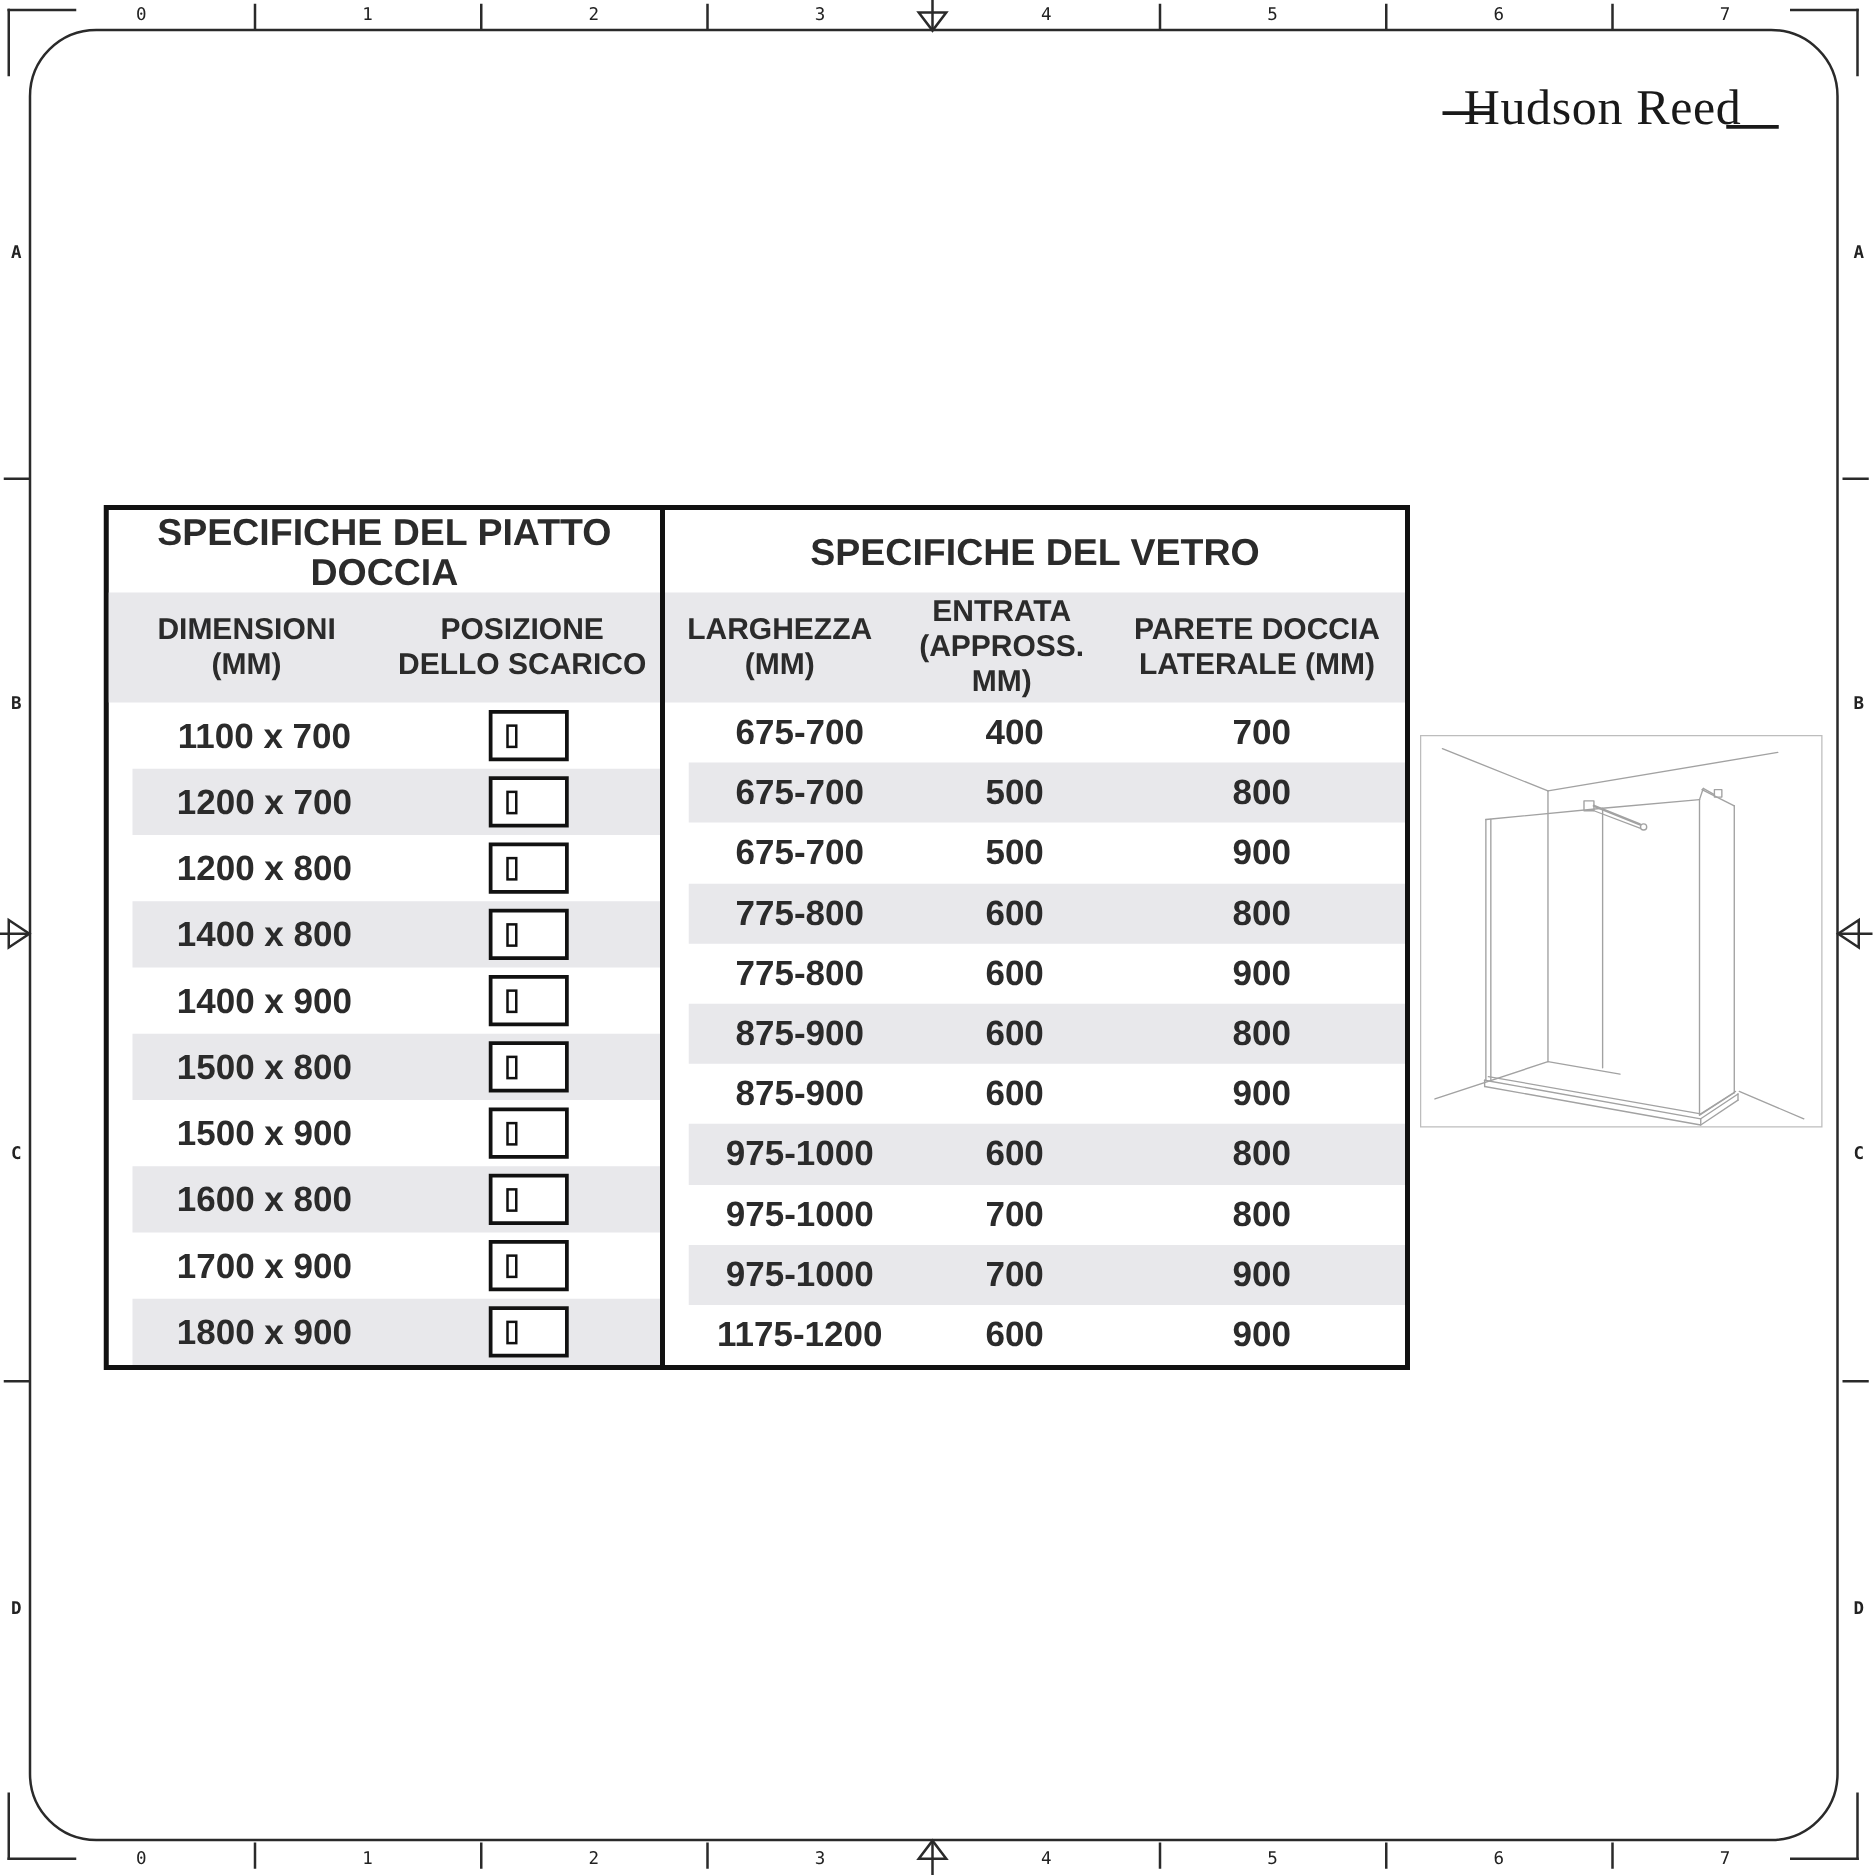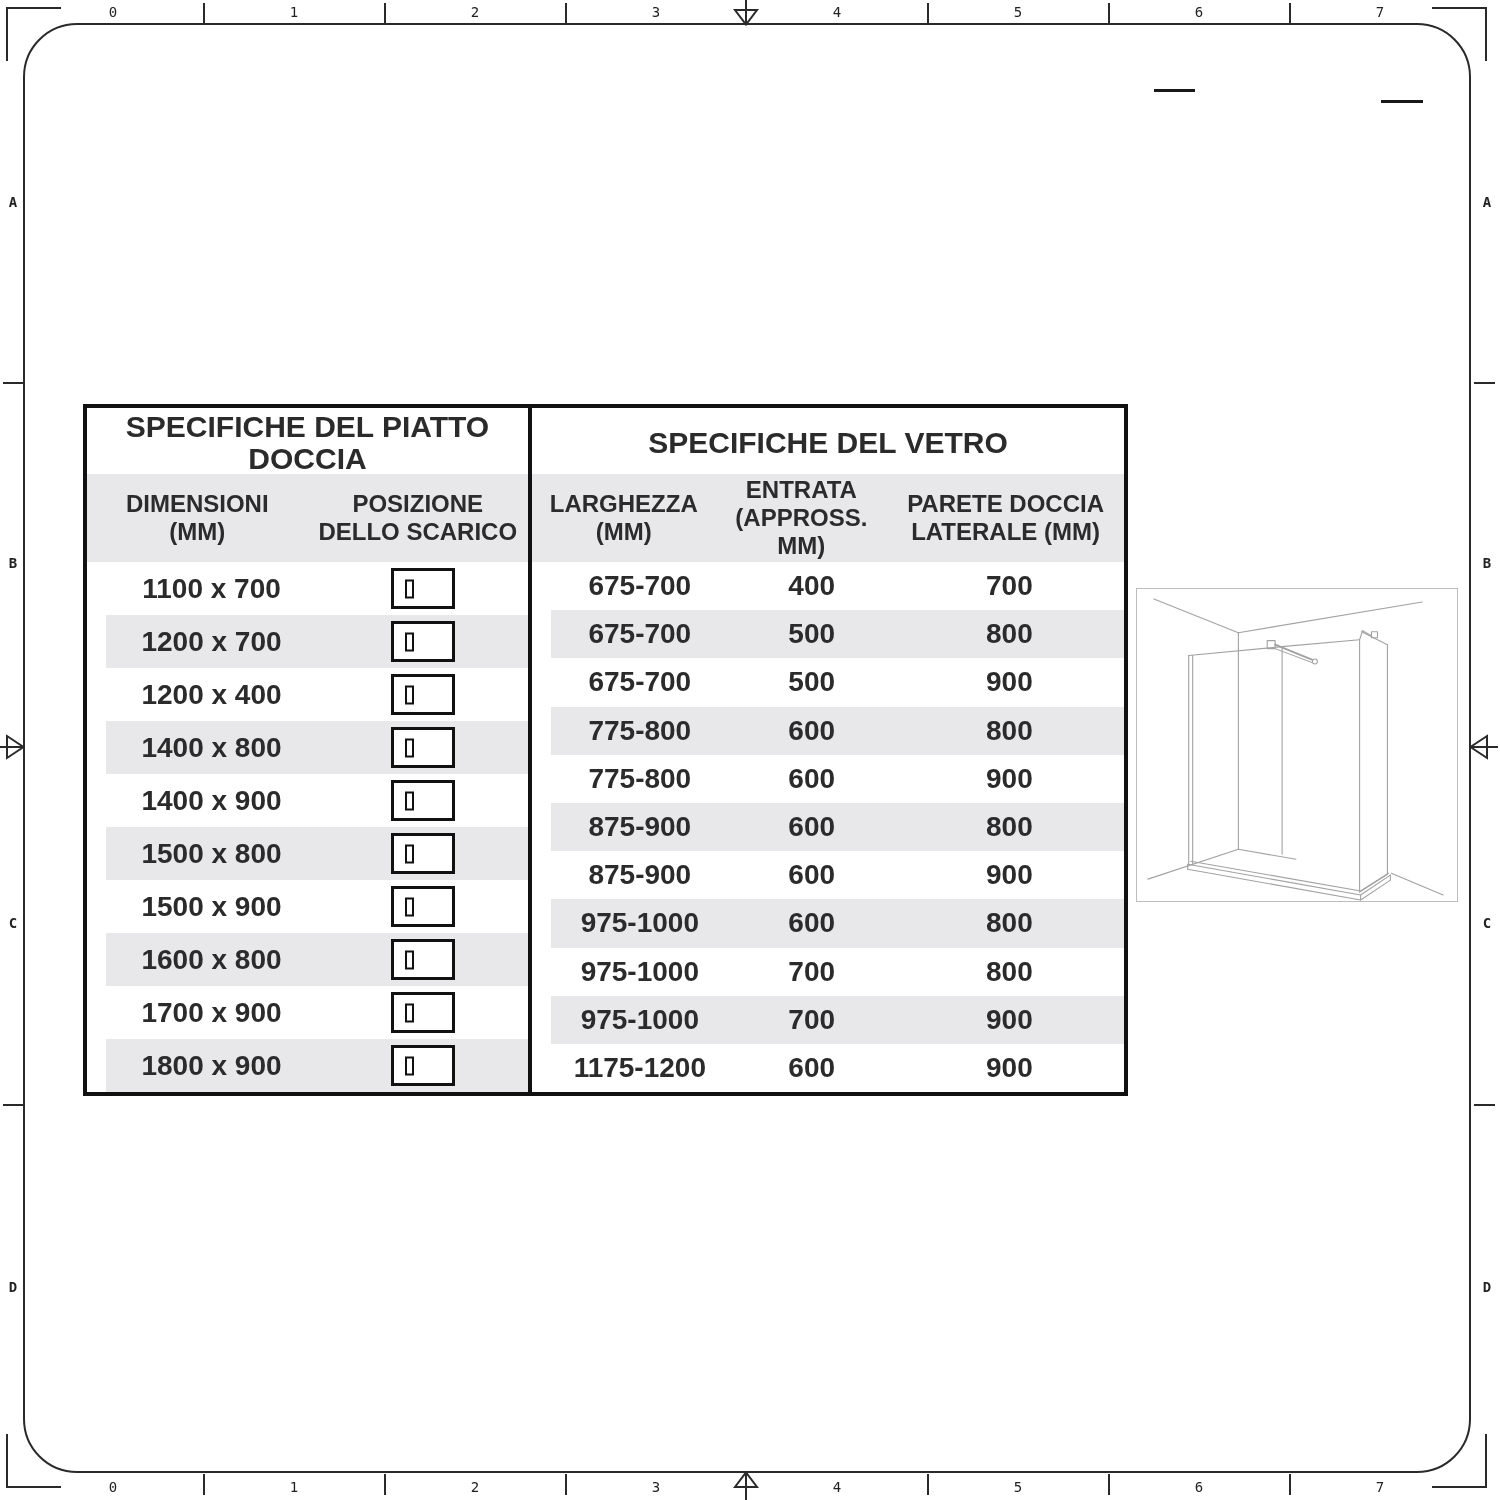--- a/index.html
+++ b/index.html
@@ -147,20 +147,21 @@
       <line x1="746" y1="0" x2="746" y2="24"></line>
       <polygon points="735,1487 757,1487 746,1472.5" fill="#ffffff"></polygon>
       <line x1="746" y1="1473" x2="746" y2="1500"></line>
       <polygon points="7,736 7,758 23.5,747" fill="#ffffff"></polygon>
       <line x1="0" y1="747" x2="23" y2="747"></line>
       <polygon points="1487,736 1487,758 1470.5,747" fill="#ffffff"></polygon>
       <line x1="1471" y1="747" x2="1498" y2="747"></line>
     </g>
   </svg>
 
+  <div class="logo-text">Hudson Reed</div>
   <div class="logo-dash left"></div>
   <div class="logo-dash right"></div>
 
   <div class="spec-table">
 
     <div class="sec sec-tray">
       <div class="sec-title">
         <div class="tw">SPECIFICHE DEL PIATTO DOCCIA</div>
       </div>
       <div class="sec-head">
@@ -184,21 +185,21 @@
         </div>
         <div class="row">
           <div class="cell">1200 x 700</div>
           <div class="icon-cell">
               <span class="tray-icon">
                 <span class="drain"></span>
               </span>
             </div>
         </div>
         <div class="row">
-          <div class="cell">1200 x 400</div>
+          <div class="cell">1200 x 800</div>
           <div class="icon-cell">
               <span class="tray-icon">
                 <span class="drain"></span>
               </span>
             </div>
         </div>
         <div class="row">
           <div class="cell">1400 x 800</div>
           <div class="icon-cell">
               <span class="tray-icon">

